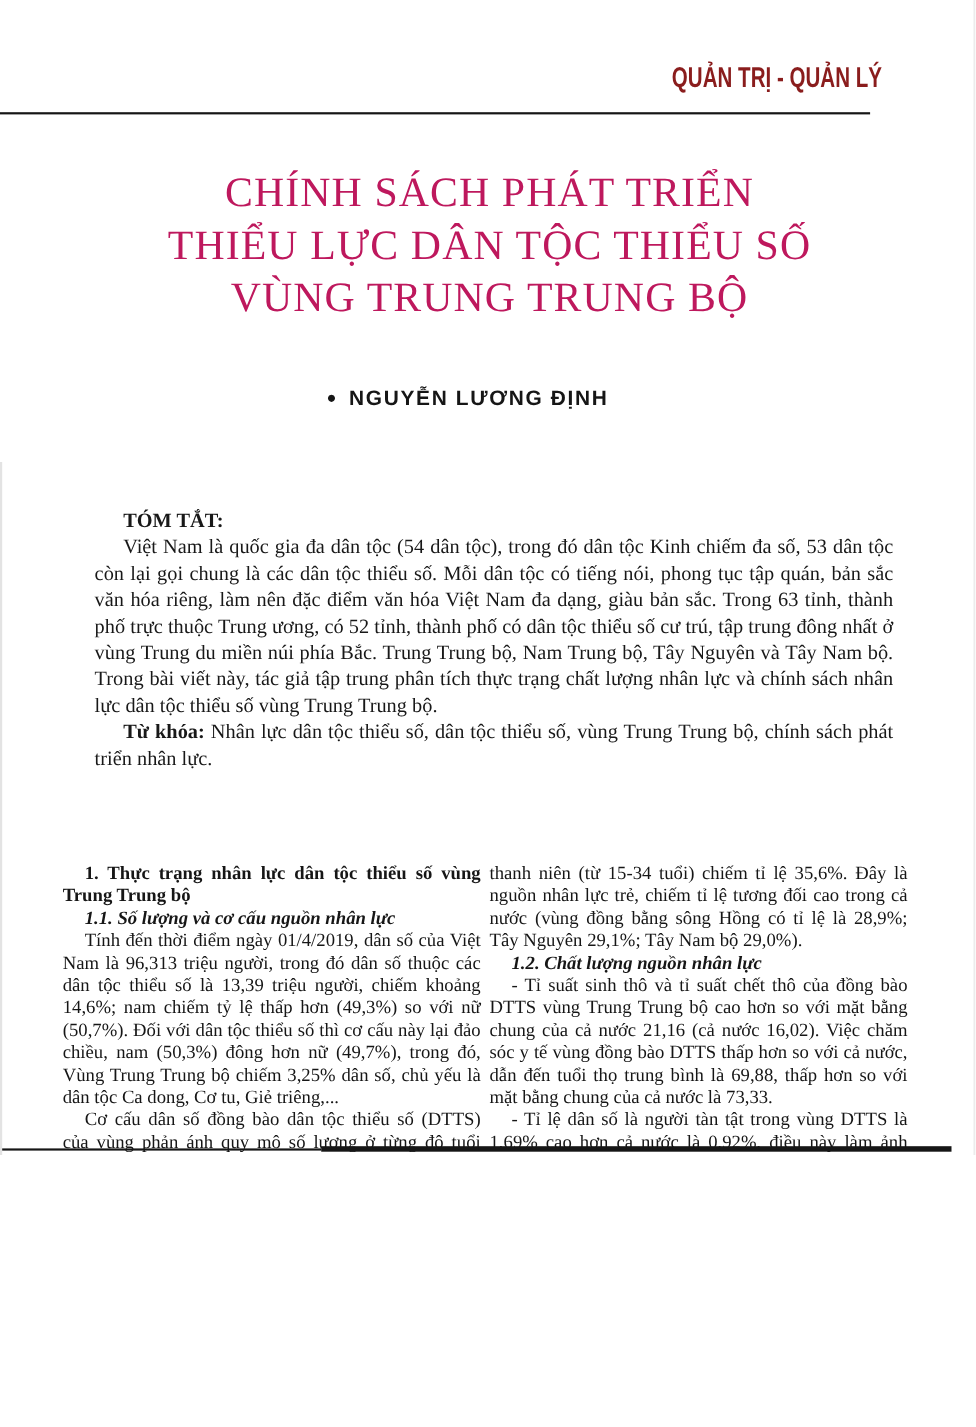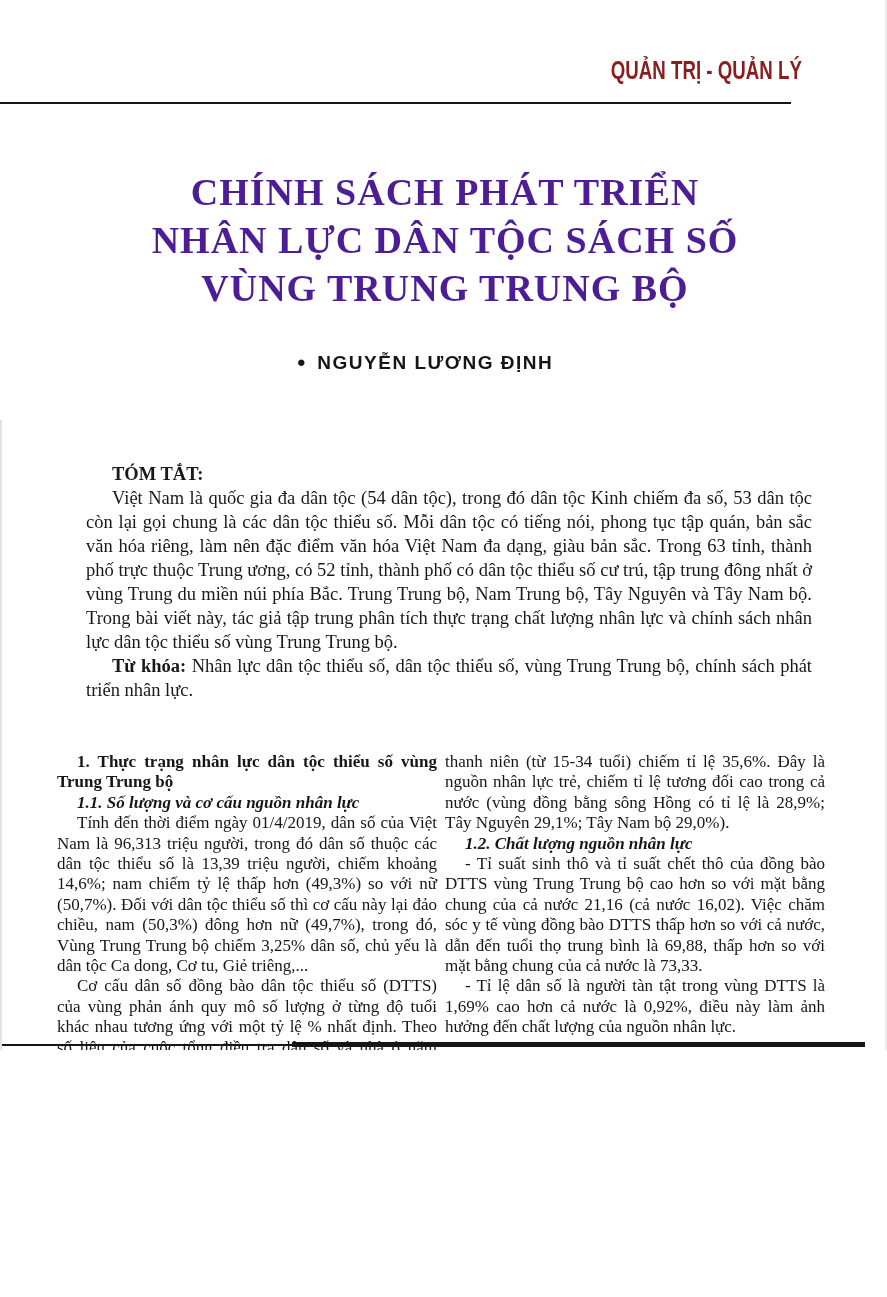--- a/index.html
+++ b/index.html
@@ -20,24 +20,24 @@
     transform:scale(0.85,1.18); transform-origin:right center;
     white-space:nowrap;
   }
   .header-rule {
     position:absolute; top:102px; left:0;
     width:791px; height:2px; background:#161616;
   }
 
   
   .title {
-    position:absolute; top:168px; left:70px; width:750px;
+    position:absolute; top:151px; left:70px; width:750px;
     text-align:center;
-    font-weight:bold; font-size:38px; line-height:48px;
-    letter-spacing:1px; color:#4c1d95;
+    font-weight:normal; font-size:38px; line-height:48px;
+    letter-spacing:1px; color:#be185d;
   }
   .title div { margin:0; }
 
   
   .author {
     position:absolute; top:352px; left:0; width:850px;
     text-align:center;
     font-family:"Liberation Sans", sans-serif;
     font-weight:700; font-size:19px; letter-spacing:1.5px;
     color:#161616;
@@ -50,21 +50,21 @@
     margin:0; text-align:justify;
     font-size:18.5px; line-height:24px; color:#181818;
   }
   .abstract-heading { font-weight:bold; text-indent:26px; }
   .abstract-body { text-indent:26px; }
   .abstract-keywords { text-indent:26px; }
   .abstract-keywords b { font-weight:bold; }
 
   
   .columns {
-    position:absolute; top:752px; left:57px; width:776px;
+    position:absolute; top:784px; left:57px; width:776px;
     display:flex; gap:8px;
   }
   .col { width:380px; }
   .col p {
     margin:0; text-align:justify;
     font-size:17px; line-height:20.4px; color:#161616;
   }
   .para { text-indent:20px; }
   .para-cont { text-indent:0; }
   .para-heading { font-weight:bold; text-indent:20px; }
@@ -90,21 +90,21 @@
 </head>
 <body>
 
 <div class="page">
 
   <div class="section-label" style="color: rgb(138, 29, 29);">QUẢN TRỊ - QUẢN LÝ</div>
   <div class="header-rule"></div>
 
   <div class="title">
     <div>CHÍNH SÁCH PHÁT TRIỂN</div>
-    <div>NHÂN LỰC DÂN TỘC SÁCH SỐ</div>
+    <div>THIỂU LỰC DÂN TỘC THIỂU SỐ</div>
     <div>VÙNG TRUNG TRUNG BỘ</div>
   </div>
 
   <div class="author">
     <span class="bullet">●</span><span>NGUYỄN LƯƠNG ĐỊNH</span>
   </div>
 
   <section class="abstract">
     <p class="abstract-heading">TÓM TẮT:</p>
     <p class="abstract-body">Việt Nam là quốc gia đa dân tộc (54 dân tộc), trong đó dân tộc Kinh chiếm đa số, 53 dân tộc còn lại gọi chung là các dân tộc thiểu số. Mỗi dân tộc có tiếng nói, phong tục tập quán, bản sắc văn hóa riêng, làm nên đặc điểm văn hóa Việt Nam đa dạng, giàu bản sắc. Trong 63 tỉnh, thành phố trực thuộc Trung ương, có 52 tỉnh, thành phố có dân tộc thiểu số cư trú, tập trung đông nhất ở vùng Trung du miền núi phía Bắc. Trung Trung bộ, Nam Trung bộ, Tây Nguyên và Tây Nam bộ. Trong bài viết này, tác giả tập trung phân tích thực trạng chất lượng nhân lực và chính sách nhân lực dân tộc thiểu số vùng Trung Trung bộ.</p>

